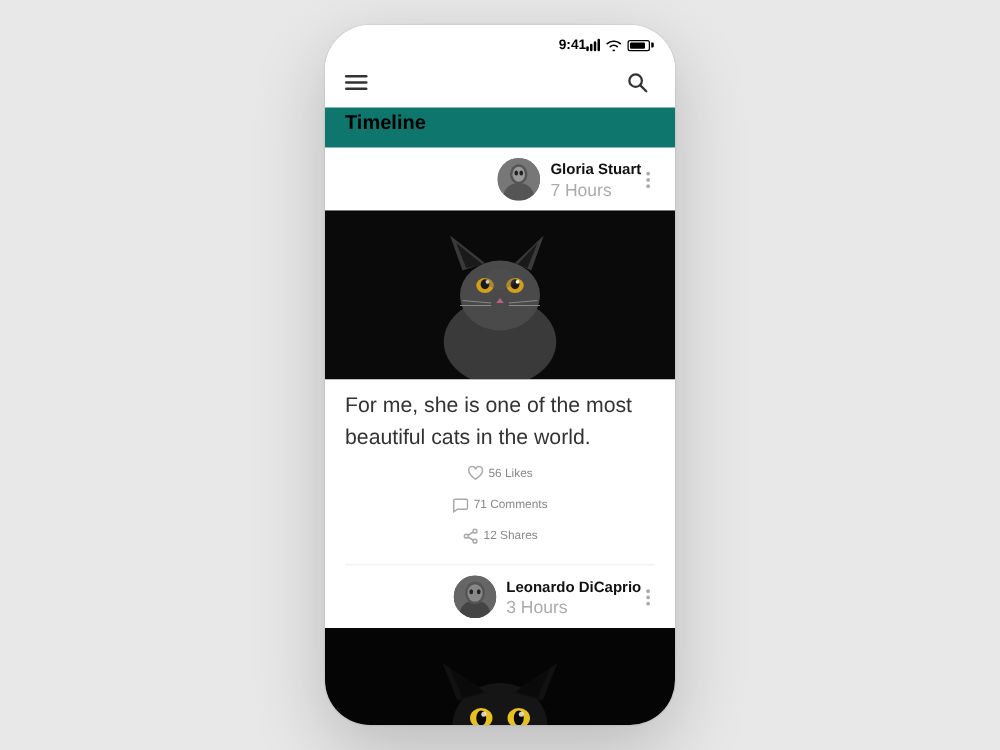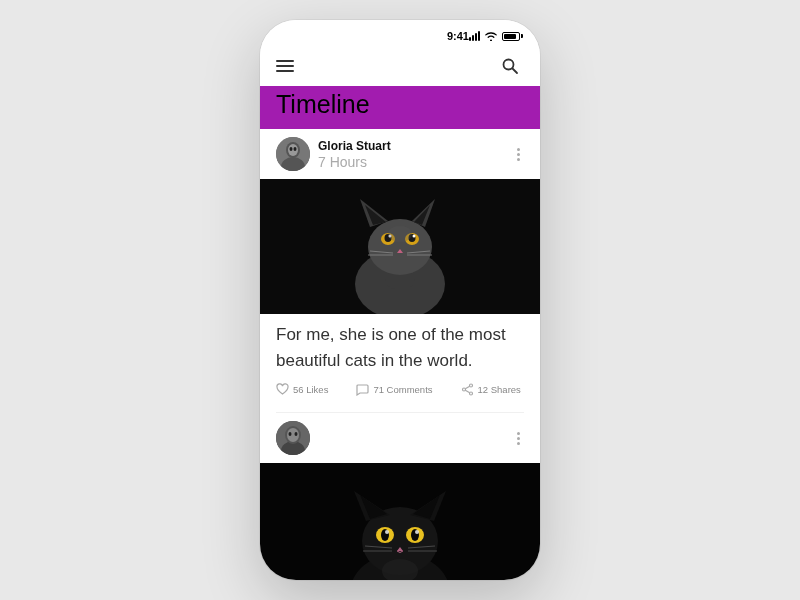--- a/index.html
+++ b/index.html
@@ -116,42 +116,42 @@
       width: 28px;
       height: 28px;
       display: flex;
       align-items: center;
       justify-content: center;
       cursor: pointer;
     }
 
     .page-title {
       padding: 4px 16px 10px;
-      font-size: 25px;
-      font-weight: 400;
+      font-size: 16px;
+      font-weight: 700;
       color: #000;
-      background: #a21caf;
+      background: #0f766e;
       flex-shrink: 0;
     }
 
     .scroll-area {
       flex: 1;
       overflow-y: auto;
       background: #ffffff;
     }
 
     .scroll-area::-webkit-scrollbar { display: none; }
 
     .post-card {
       padding: 0 0 12px;
     }
 
     .post-header {
       display: flex;
-      justify-content: space-between;
+      justify-content: flex-end;
       align-items: center;
       padding: 8px 16px;
     }
 
     .post-author {
       display: flex;
       align-items: center;
       gap: 8px;
     }
 
@@ -234,21 +234,22 @@
       padding: 8px 16px 6px;
       font-size: 17px;
       color: #333;
       line-height: 1.5;
     }
 
     .post-stats {
       display: flex;
       align-items: center;
       padding: 4px 16px;
-      gap: 28px;
+      gap: 12px;
+      flex-direction: column;
     }
 
     .stat-item {
       display: flex;
       align-items: center;
       gap: 4px;
       cursor: pointer;
     }
 
     .stat-label {
@@ -401,20 +402,24 @@
           <div class="avatar avatar-2">
             <svg width="34" height="34" viewBox="0 0 34 34">
               <rect width="34" height="34" fill="#666"></rect>
               <ellipse cx="17" cy="30" rx="12" ry="10" fill="#444"></ellipse>
               <ellipse cx="17" cy="14" rx="8" ry="9" fill="#555"></ellipse>
               <ellipse cx="17" cy="14" rx="6" ry="7" fill="#888"></ellipse>
               <ellipse cx="14" cy="13" rx="1.5" ry="2" fill="#222"></ellipse>
               <ellipse cx="20" cy="13" rx="1.5" ry="2" fill="#222"></ellipse>
             </svg>
           </div>
+          <div class="author-info">
+            <div class="author-name">Leonardo DiCaprio</div>
+            <div class="post-time">3 Hours</div>
+          </div>
         </div>
         <div class="more-btn">
           <div class="more-dot"></div>
           <div class="more-dot"></div>
           <div class="more-dot"></div>
         </div>
       </div>
 
       <div class="post-image">
         <svg class="cat2-svg" viewBox="0 0 280 135" xmlns="http://www.w3.org/2000/svg">

